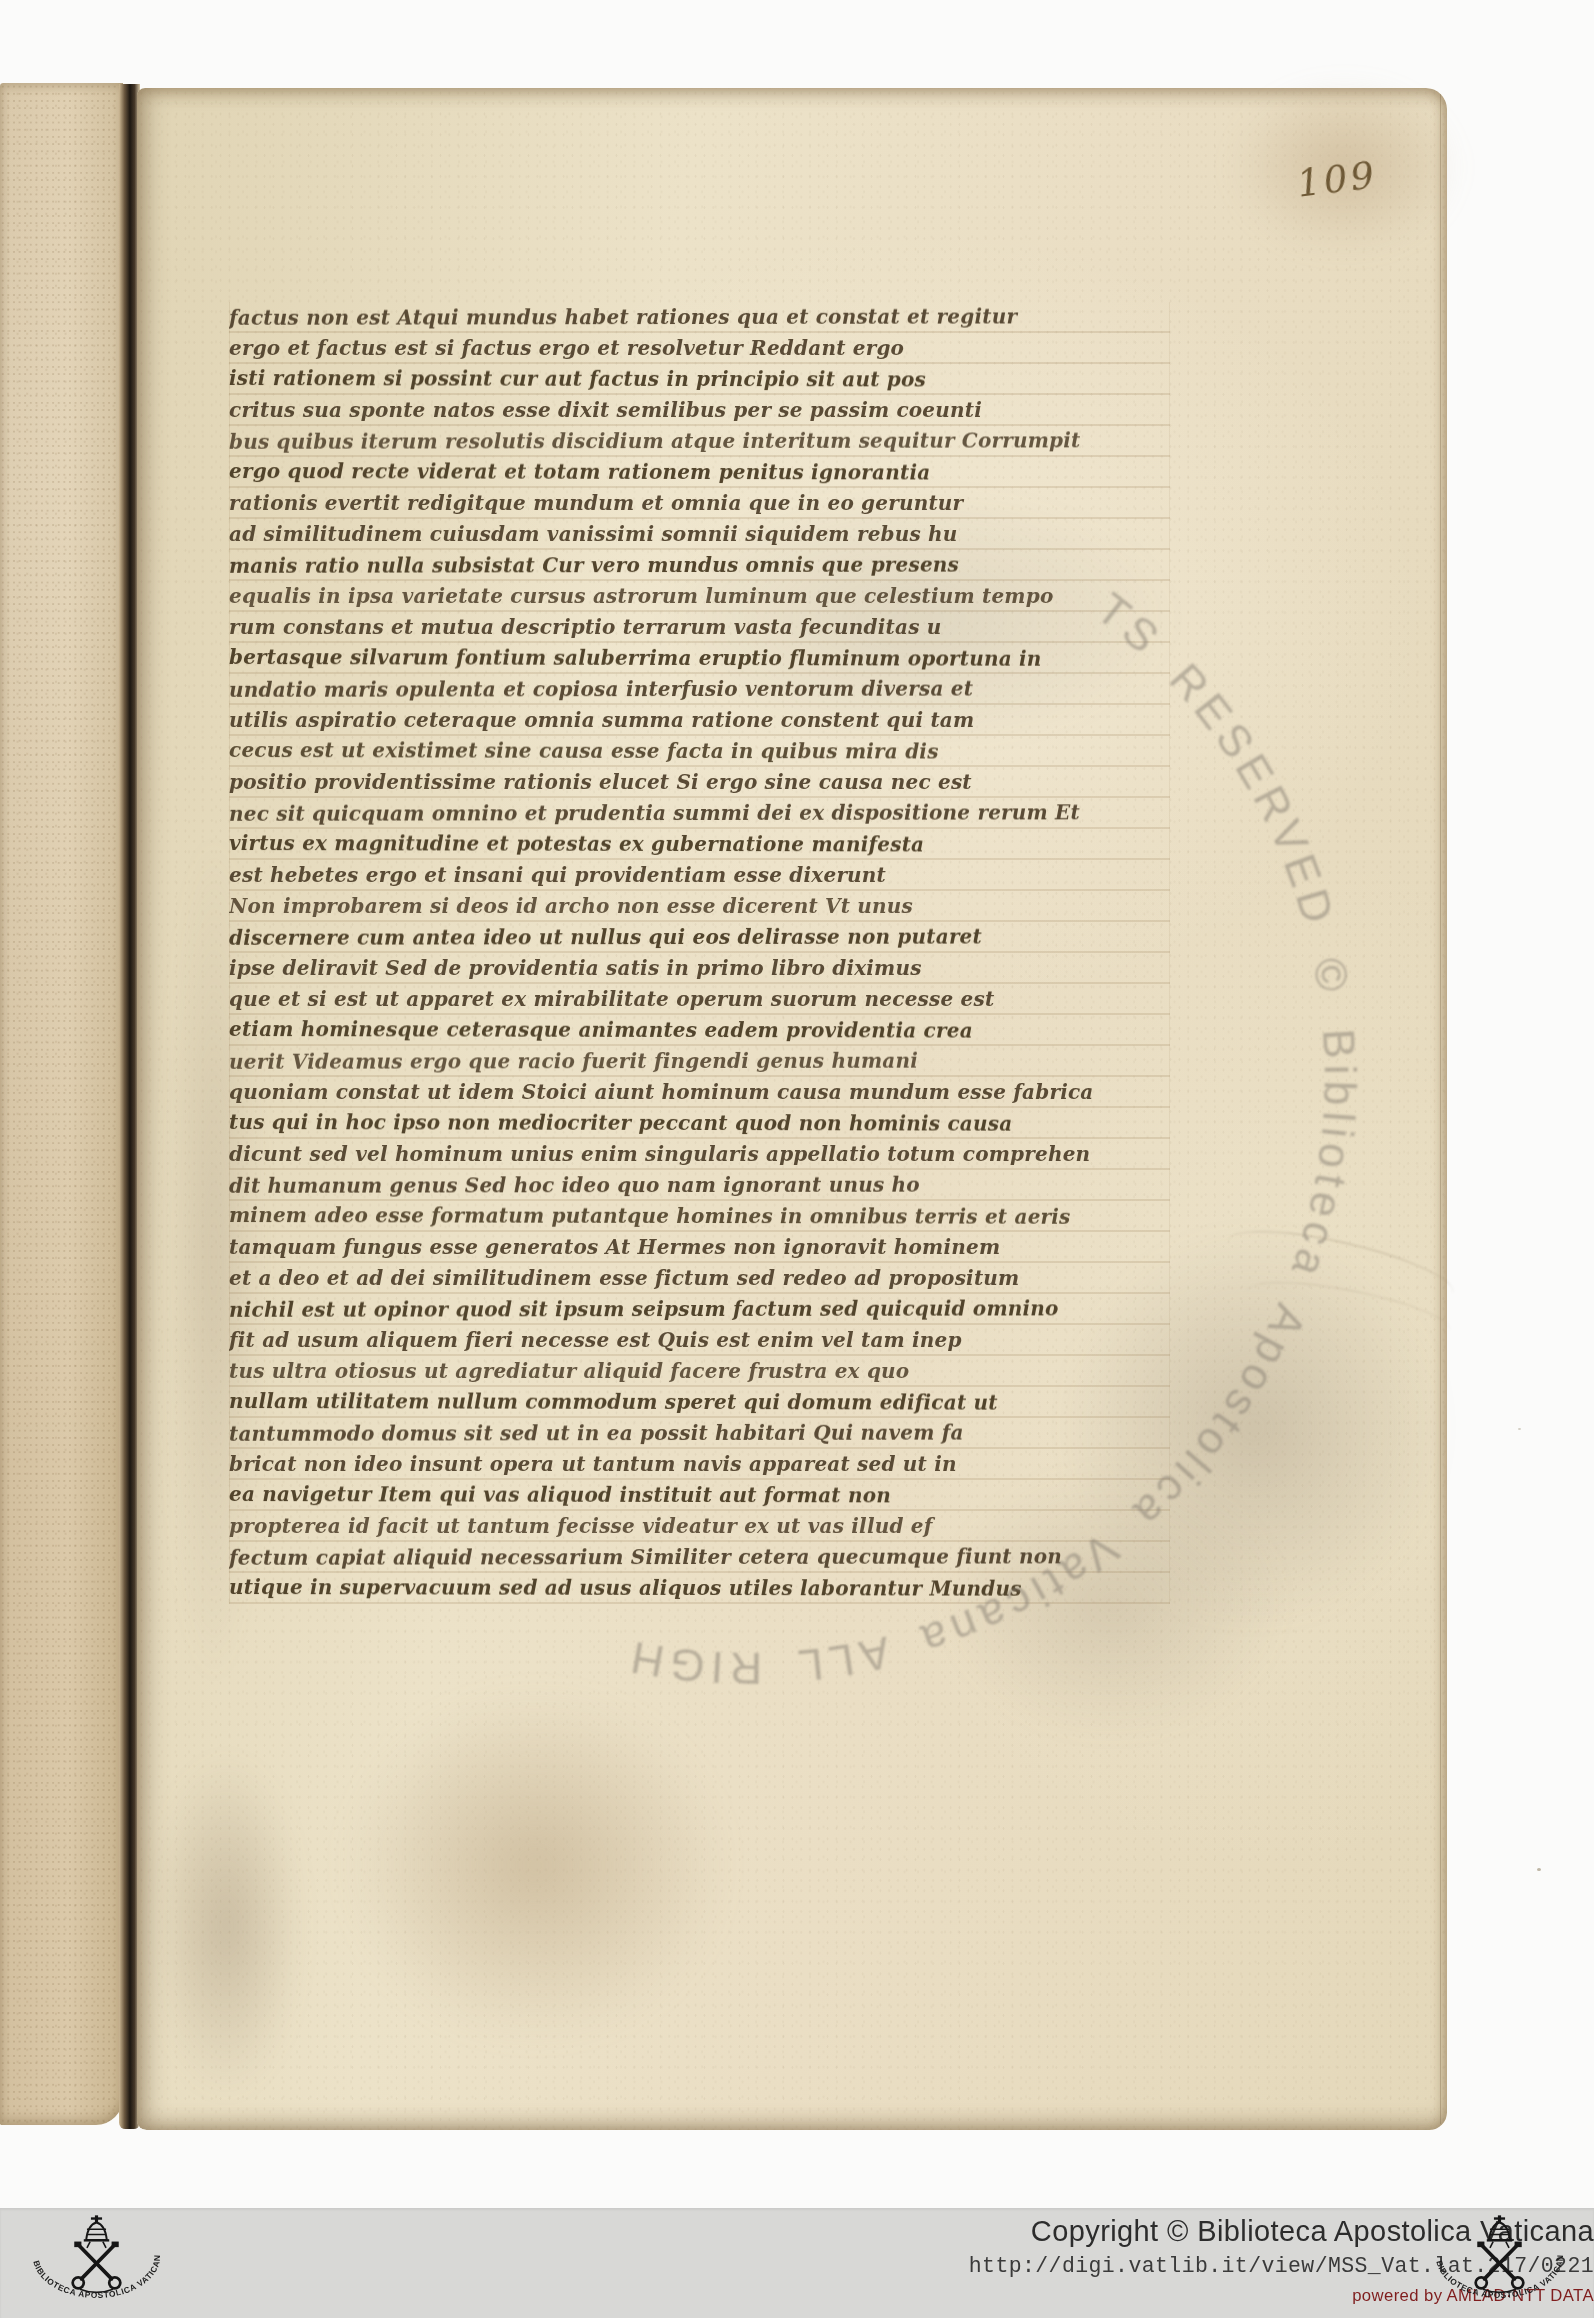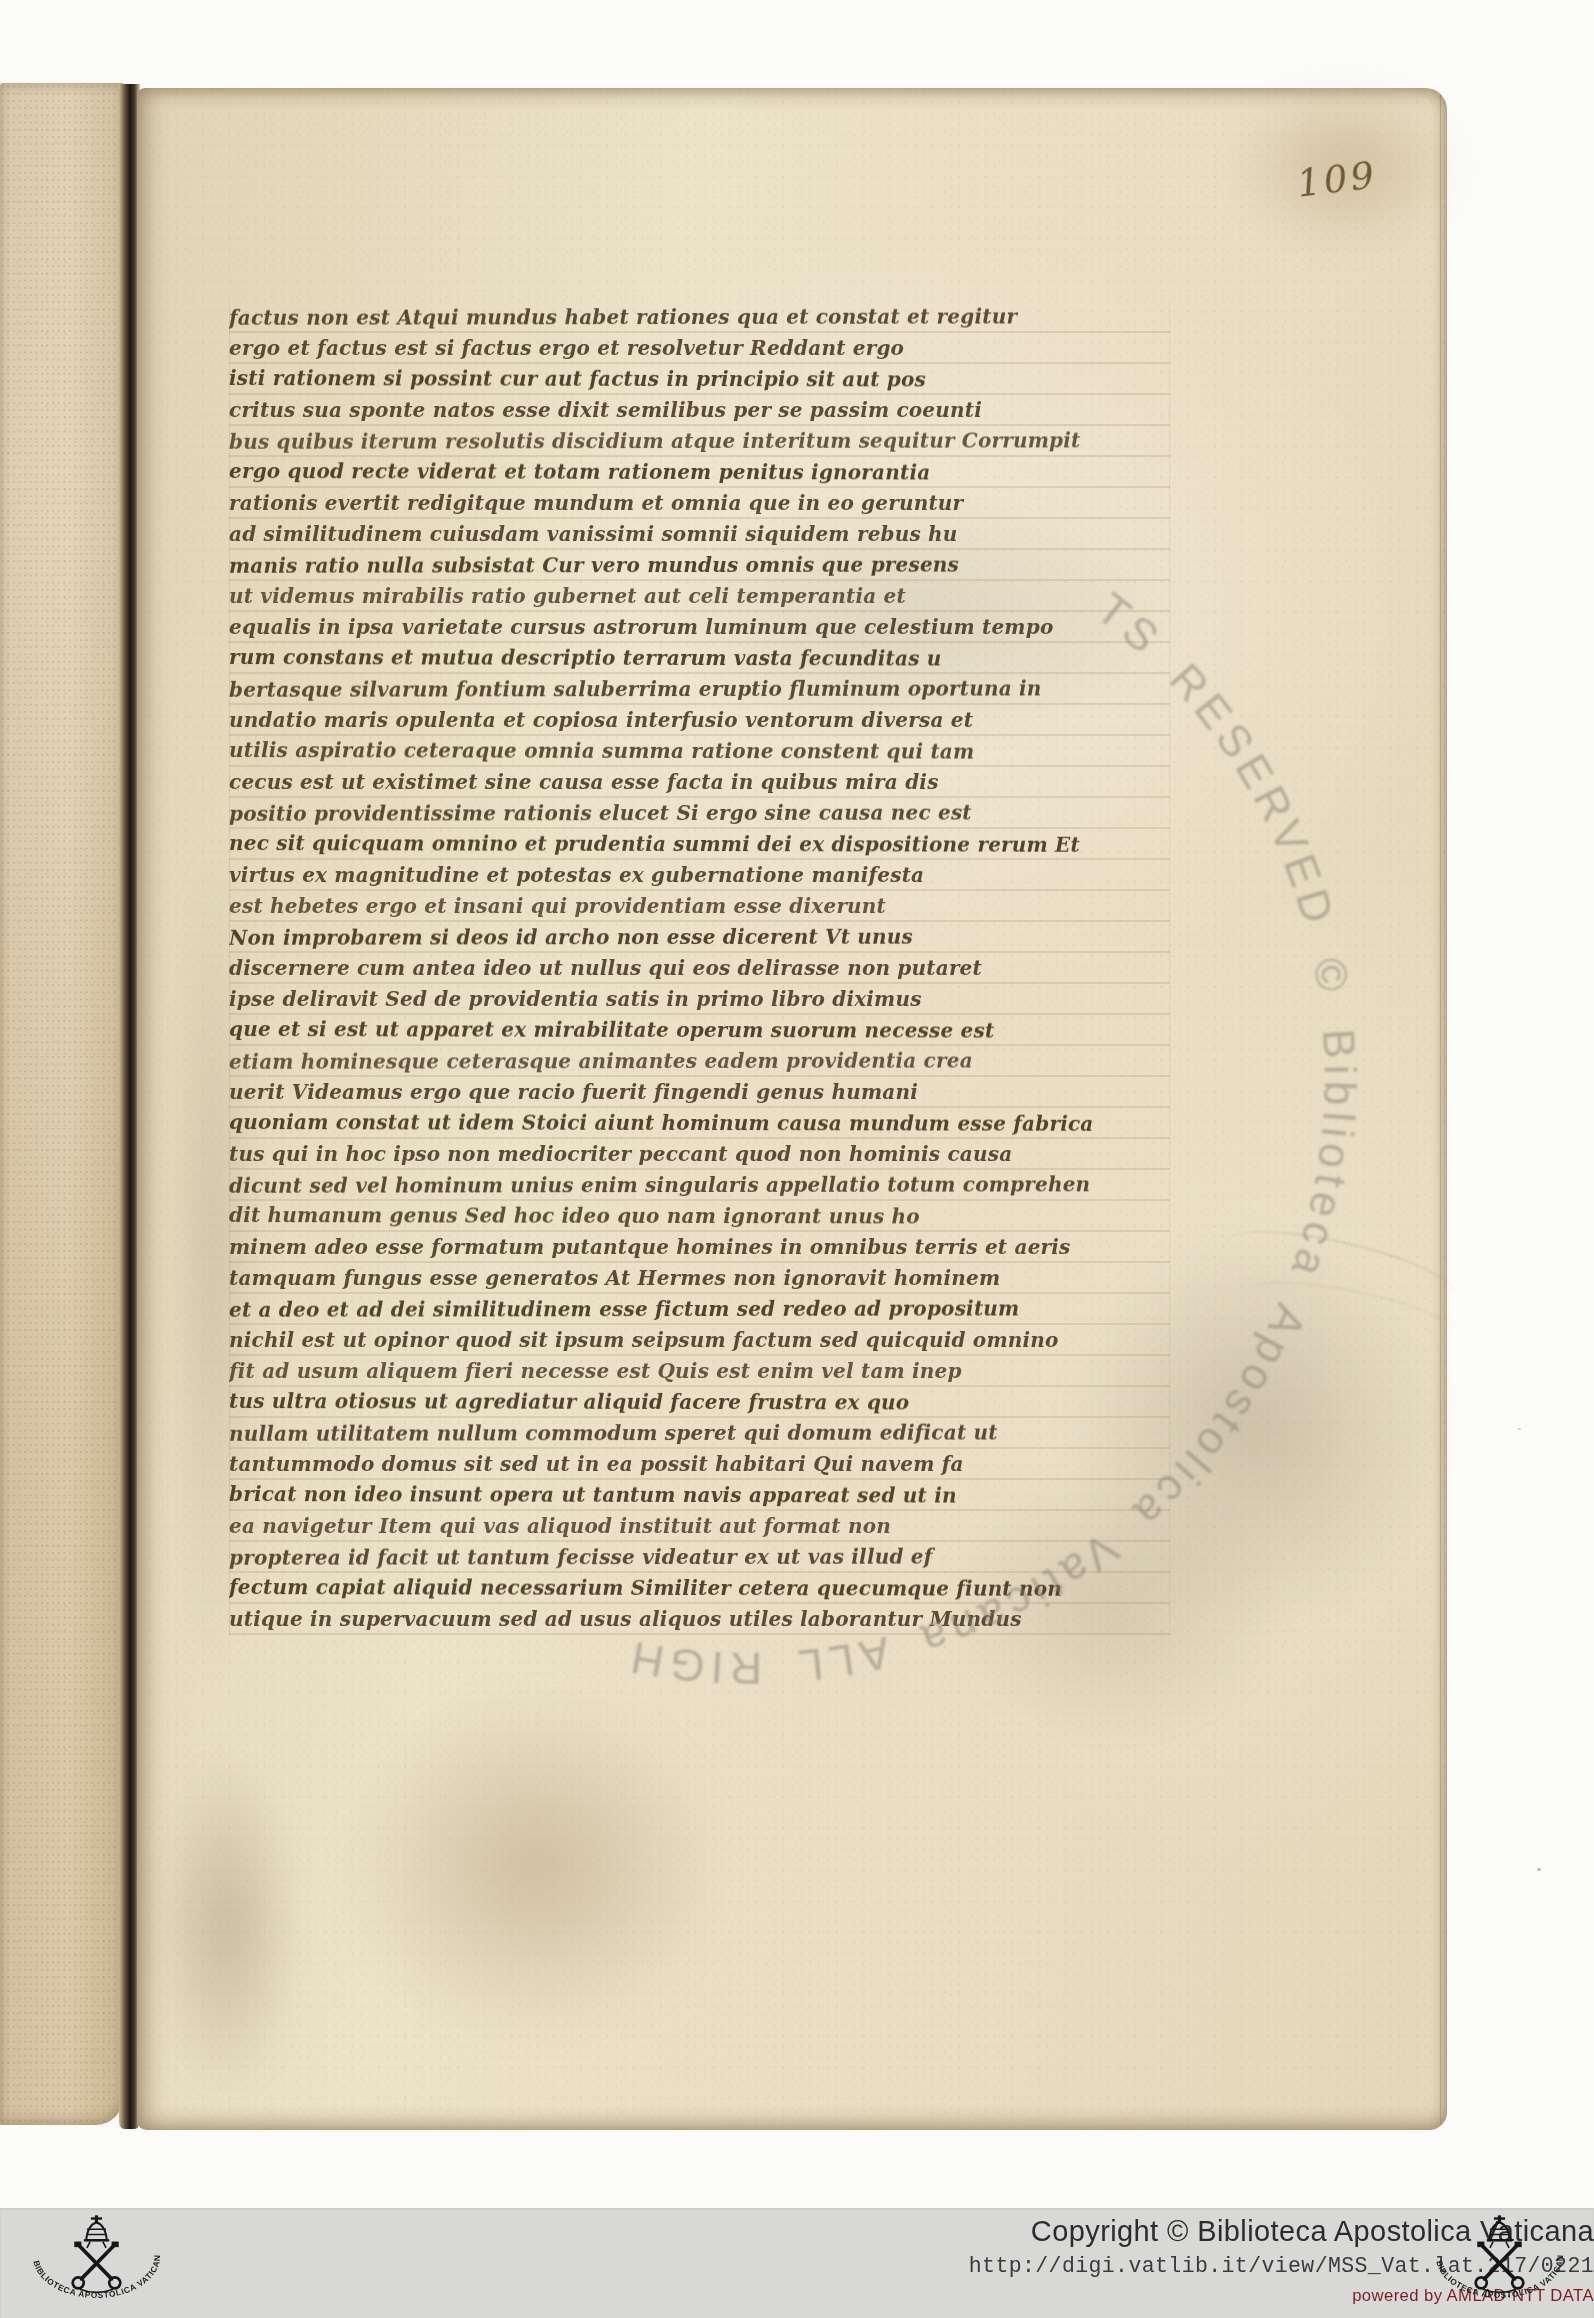--- a/index.html
+++ b/index.html
@@ -126,21 +126,20 @@
     <div class="text-block">
         <div class="ms-line">factus non est Atqui mundus habet rationes qua et constat et regitur</div>
         <div class="ms-line">ergo et factus est si factus ergo et resolvetur Reddant ergo</div>
         <div class="ms-line">isti rationem si possint cur aut factus in principio sit aut pos</div>
         <div class="ms-line">critus sua sponte natos esse dixit semilibus per se passim coeunti</div>
         <div class="ms-line">bus quibus iterum resolutis discidium atque interitum sequitur Corrumpit</div>
         <div class="ms-line">ergo quod recte viderat et totam rationem penitus ignorantia</div>
         <div class="ms-line">rationis evertit redigitque mundum et omnia que in eo geruntur</div>
         <div class="ms-line">ad similitudinem cuiusdam vanissimi somnii siquidem rebus hu</div>
         <div class="ms-line">manis ratio nulla subsistat Cur vero mundus omnis que presens</div>
-        <div class="ms-line">ut videmus mirabilis ratio gubernet aut celi temperantia et</div>
         <div class="ms-line">equalis in ipsa varietate cursus astrorum luminum que celestium tempo</div>
         <div class="ms-line">rum constans et mutua descriptio terrarum vasta fecunditas u</div>
         <div class="ms-line">bertasque silvarum fontium saluberrima eruptio fluminum oportuna in</div>
         <div class="ms-line">undatio maris opulenta et copiosa interfusio ventorum diversa et</div>
         <div class="ms-line">utilis aspiratio ceteraque omnia summa ratione constent qui tam</div>
         <div class="ms-line">cecus est ut existimet sine causa esse facta in quibus mira dis</div>
         <div class="ms-line">positio providentissime rationis elucet Si ergo sine causa nec est</div>
         <div class="ms-line">nec sit quicquam omnino et prudentia summi dei ex dispositione rerum Et</div>
         <div class="ms-line">virtus ex magnitudine et potestas ex gubernatione manifesta</div>
         <div class="ms-line">est hebetes ergo et insani qui providentiam esse dixerunt</div>

